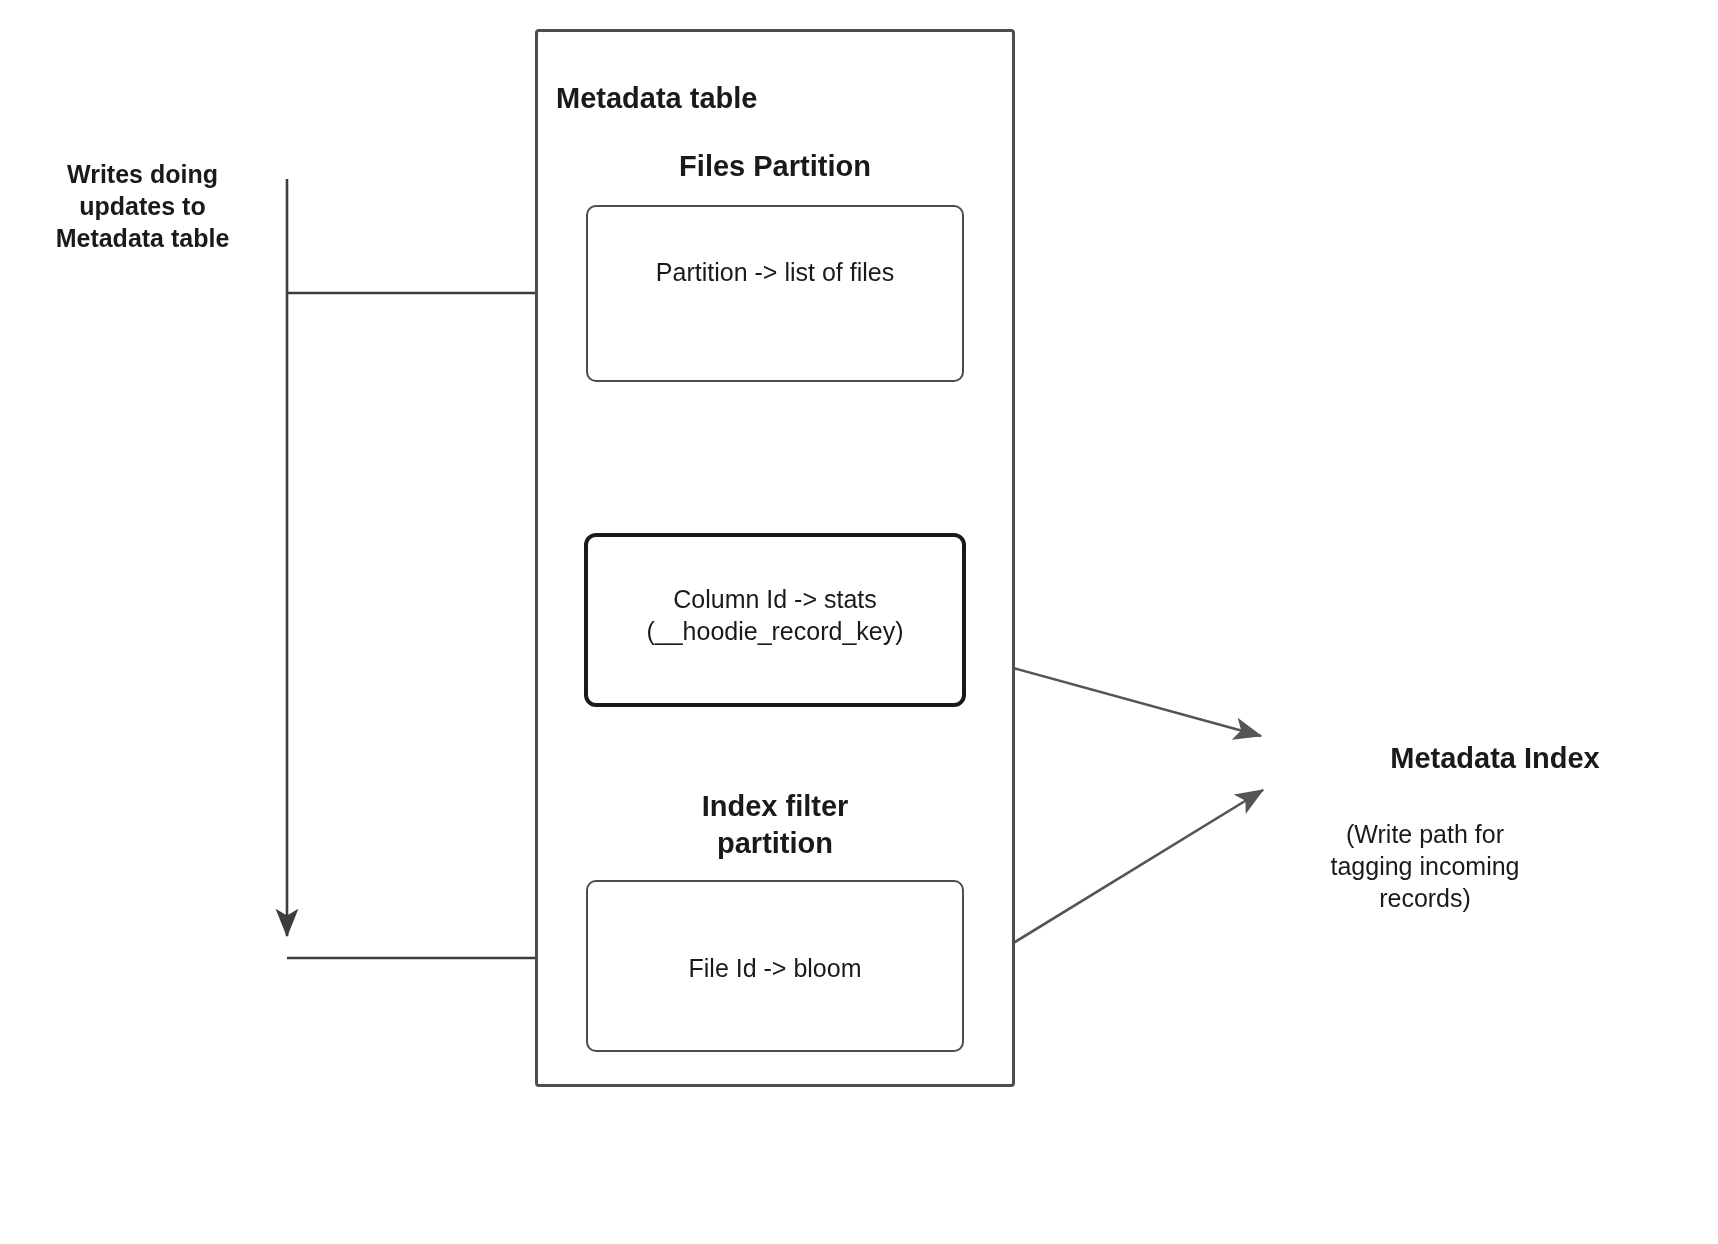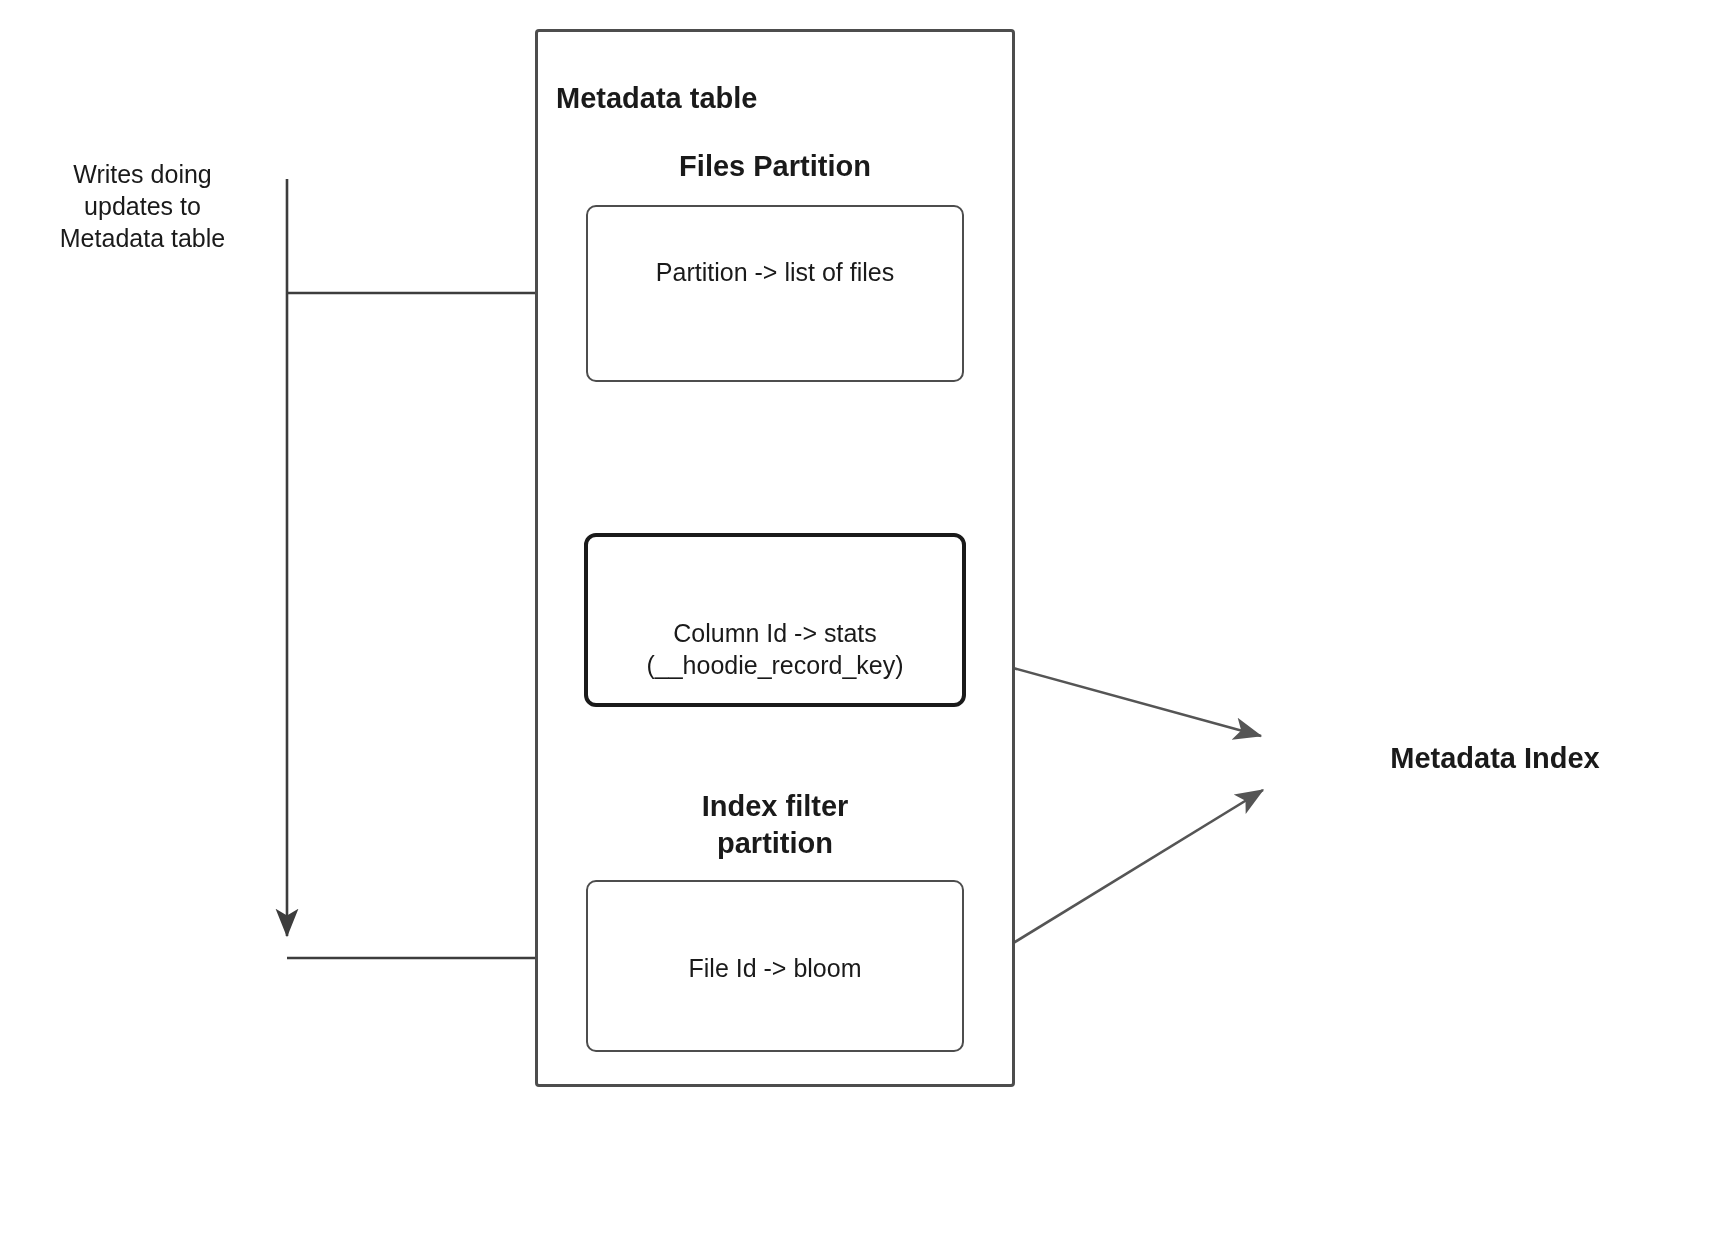--- a/index.html
+++ b/index.html
@@ -92,21 +92,20 @@
     left: 584px;
     top: 533px;
     width: 382px;
     height: 174px;
   }
   #column-stats-text {
     left: 586px;
     top: 583px;
     width: 378px;
     font-size: 25px;
-    margin-top: 34px;
   }
   
   #bloom-filter-title {
     left: 585px;
     top: 788px;
     width: 380px;
     font-size: 29px;
   }
   #bloom-filter-box {
     left: 586px;
@@ -120,20 +119,21 @@
     width: 378px;
     font-size: 25px;
     text-align: center;
   }
   
   #writes-note {
     left: 10px;
     top: 158px;
     width: 265px;
     font-size: 25px;
+    font-weight: bold;
   }
   
   #metadata-index-title {
     left: 1285px;
     top: 740px;
     width: 420px;
     font-size: 29px;
   }
   #metadata-index-note {
     left: 1300px;
@@ -193,14 +193,17 @@
   <div class="box thick" id="column-stats-box"></div>
   <div class="lbl" id="column-stats-text">Column Id  -&gt; stats
 (__hoodie_record_key)</div>
 
   <div class="lbl bold" id="bloom-filter-title">Index filter
 partition</div>
   <div class="box" id="bloom-filter-box"></div>
   <div class="lbl" id="bloom-filter-text">File Id -&gt; bloom</div>
 
   <div class="lbl bold" id="metadata-index-title">Metadata Index</div>
+  <div class="lbl" id="metadata-index-note">(Write path for
+tagging incoming
+records)</div>
 
 </div>
 
 </body></html>

